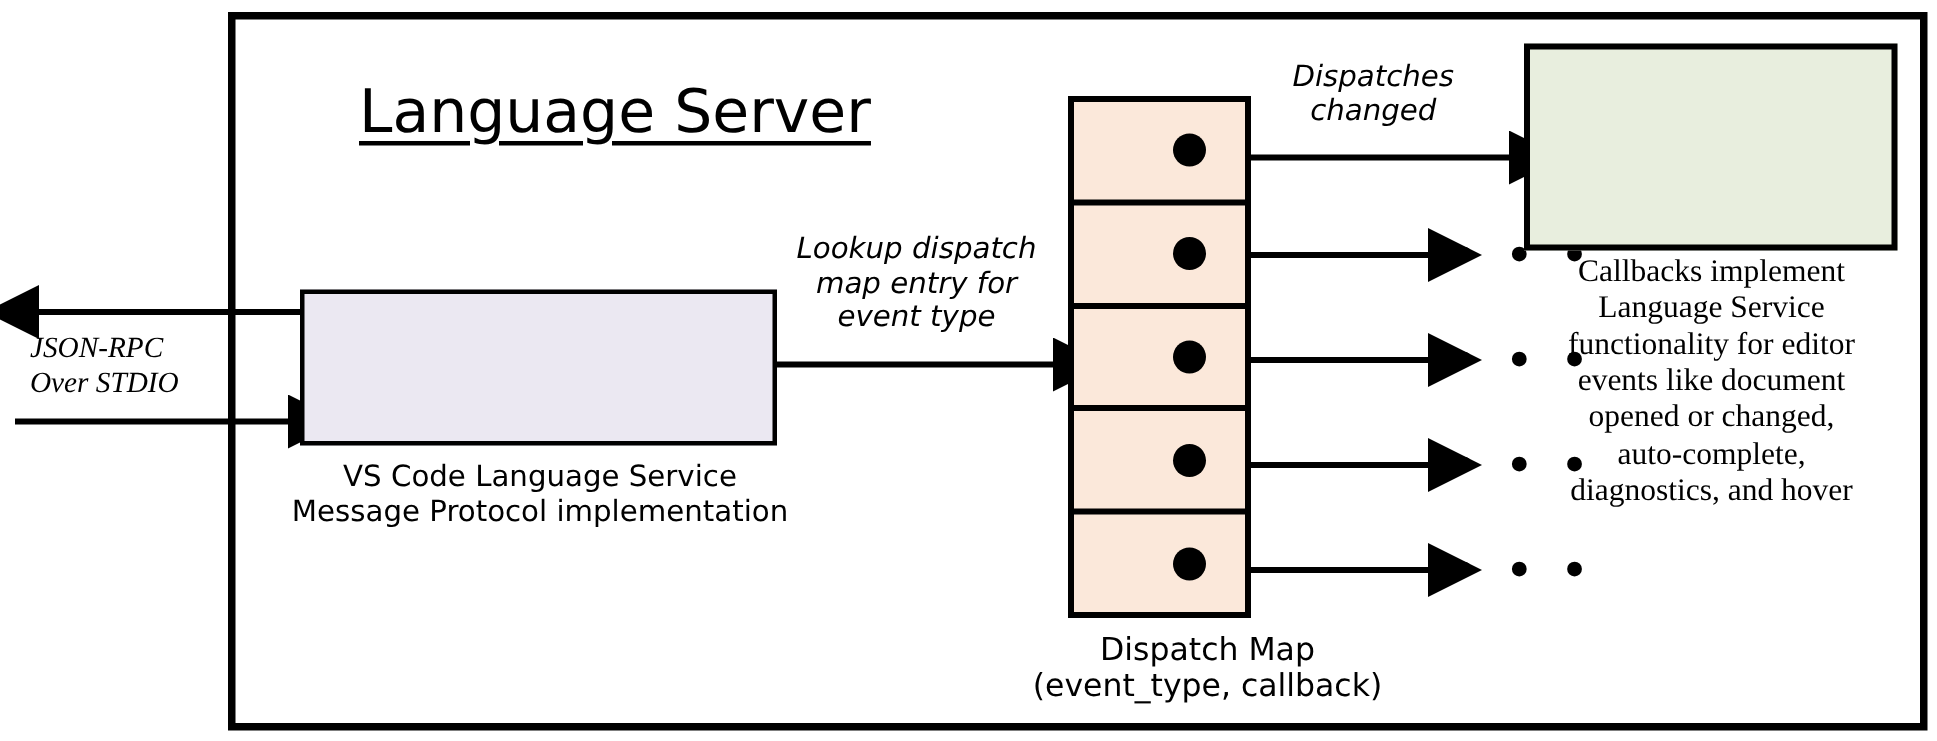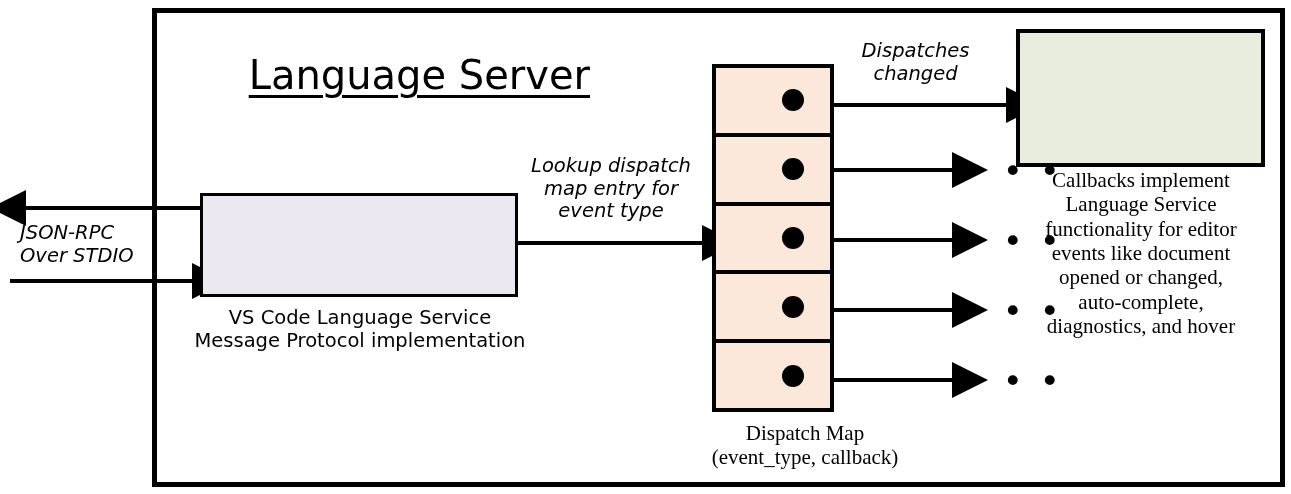--- a/index.html
+++ b/index.html
@@ -32,21 +32,21 @@
     line-height: 1.16;
     white-space: pre-line;
     color: #000;
   }
   
   #page-title {
     left: 230px;
     top: 52px;
     width: 360px;
     font-size: 40px;
-    text-align: right;
+    text-align: center;
     text-decoration: underline;
     text-underline-offset: 6px;
     text-decoration-thickness: 3px;
   }
   
   #reader-box {
     position: absolute;
     left: 200px;
     top: 193px;
     width: 318px;
@@ -68,20 +68,21 @@
     font-size: 19.5px;
   }
   
   #jsonrpc-label {
     left: 20px;
     top: 222px;
     width: 160px;
     font-size: 19.5px;
     font-style: italic;
     text-align: left;
+    font-family: Liberation Serif, serif;
   }
   
   #lookup-label {
     left: 516px;
     top: 155px;
     width: 190px;
     font-size: 19.5px;
     font-style: italic;
   }
   
@@ -119,21 +120,20 @@
     width: 22px;
     height: 22px;
     border-radius: 50%;
     background: #000;
   }
   #dispatch-caption {
     left: 650px;
     top: 421px;
     width: 310px;
     font-size: 21px;
-    font-family: Liberation Serif, serif;
   }
   
   #callback-box {
     position: absolute;
     left: 1016px;
     top: 29px;
     width: 249px;
     height: 138px;
     background: #e8eede;
     border: 4px solid #000;

